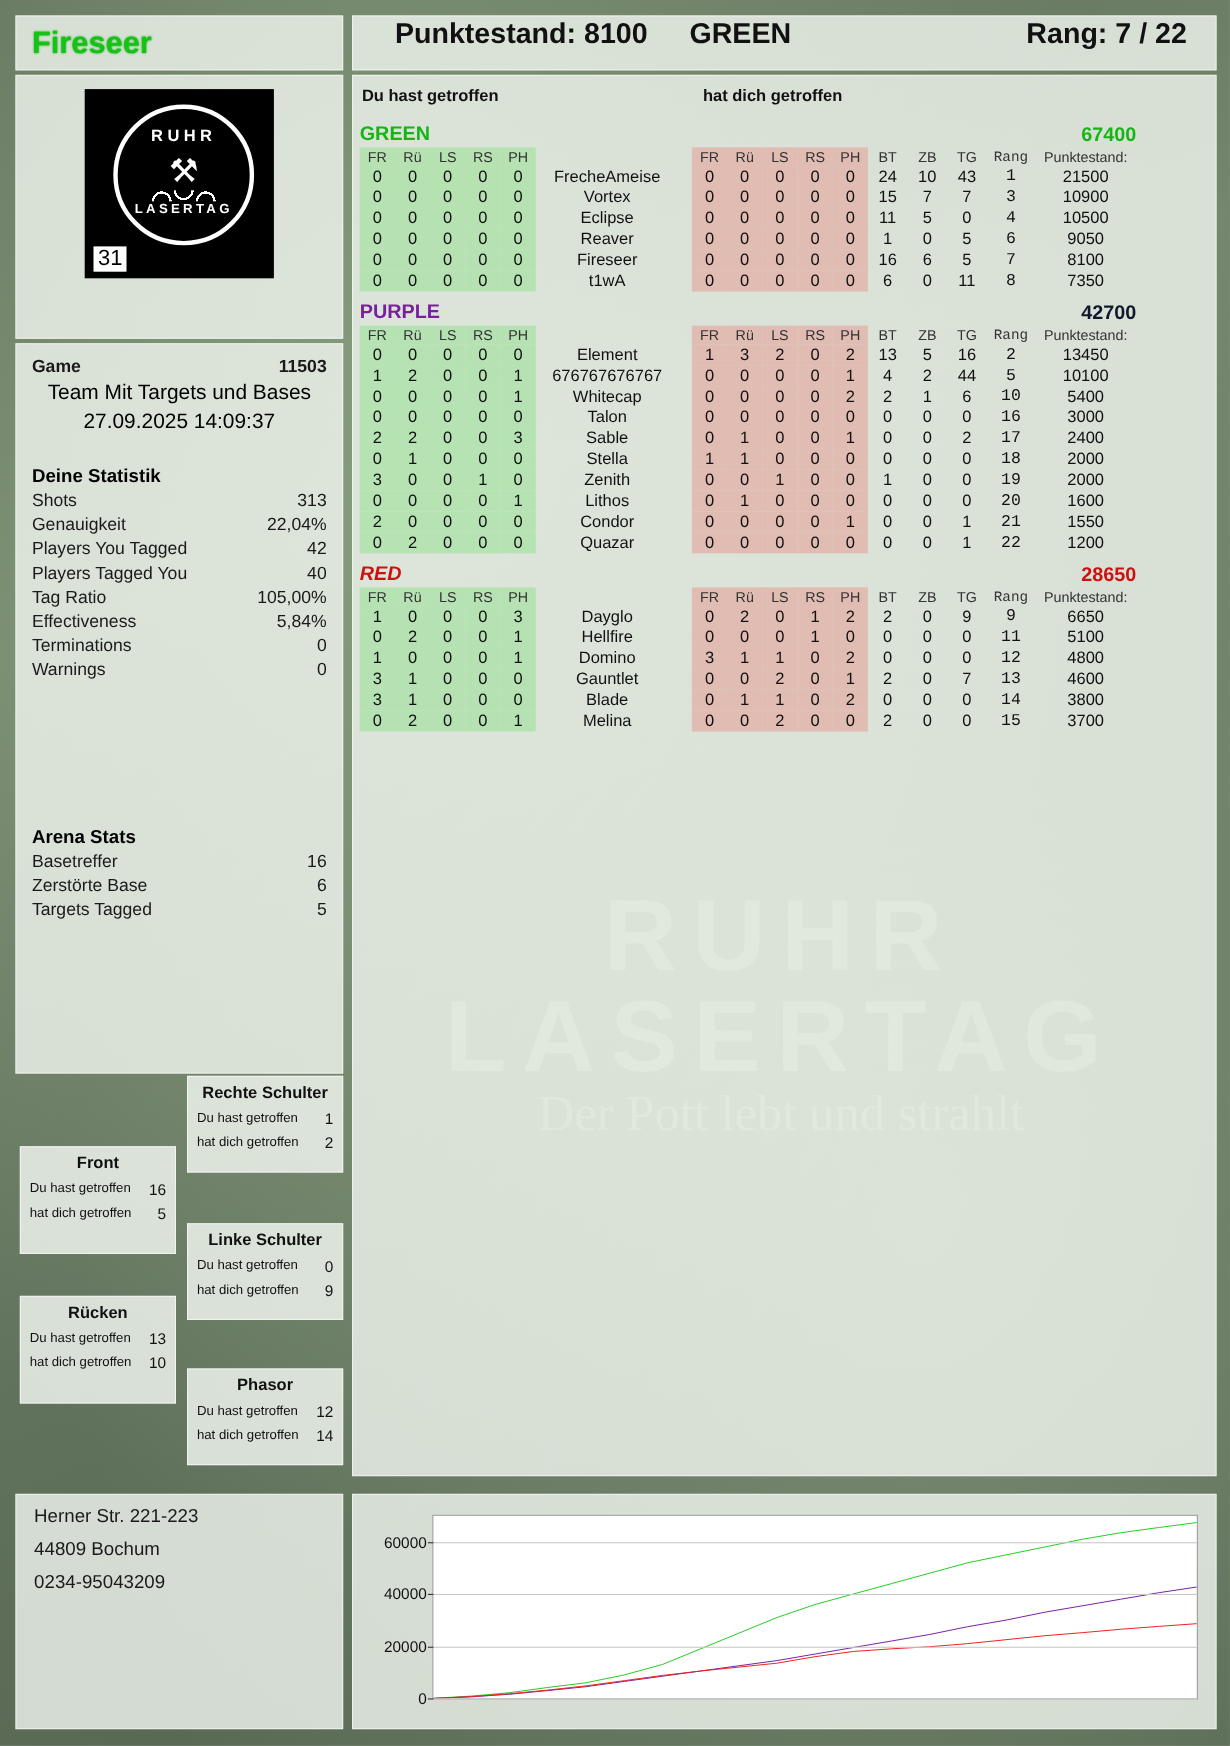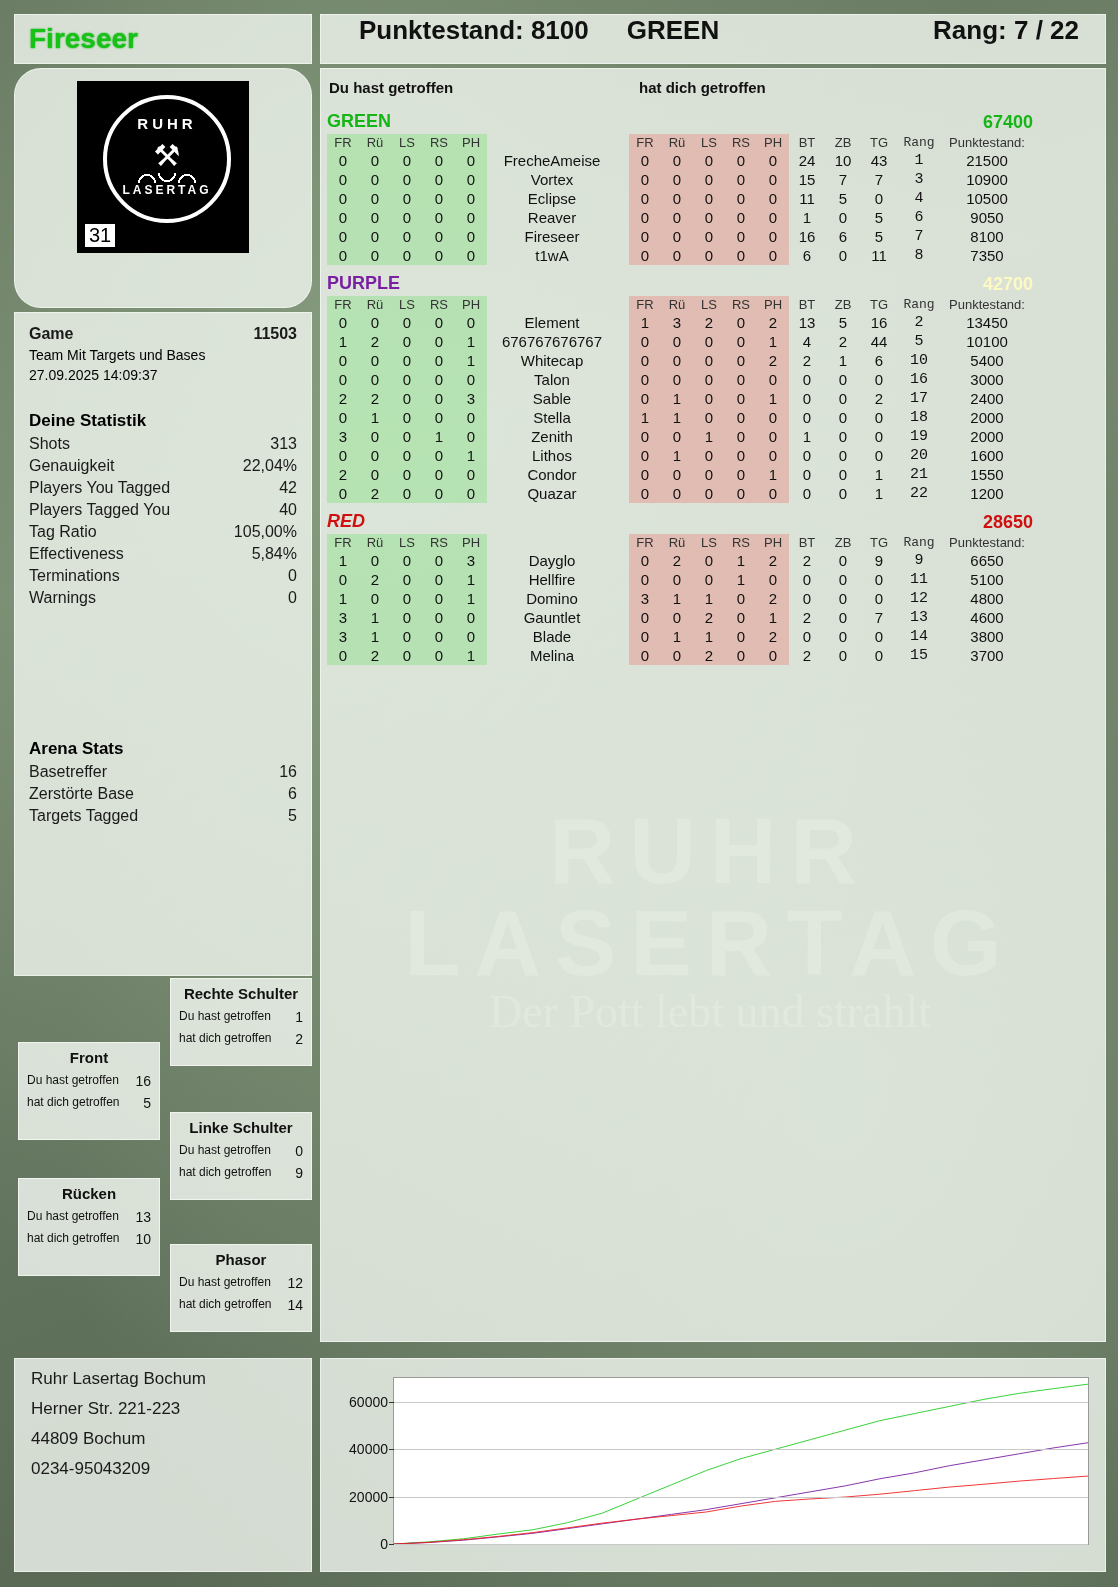--- a/index.html
+++ b/index.html
@@ -44,21 +44,21 @@
     text-shadow:0 0 2px #0a0;
   }
   #hdr-score{
     left:320px;top:14px;width:784px;height:48px;
     display:flex;
   }
   #hdr-score .s1{font-size:26px;font-weight:bold;color:#111;margin-left:38px;}
   #hdr-score .s2{font-size:26px;font-weight:bold;color:#111;margin-left:38px;}
   #hdr-score .s3{font-size:26px;font-weight:bold;color:#111;margin-left:auto;margin-right:26px;}
   
-  #logo-panel{left:14px;top:68px;width:296px;height:238px;border-radius:27px;}
+  #logo-panel{left:14px;top:68px;width:296px;height:238px;}
   #logo{
     position:absolute;left:62px;top:12px;width:172px;height:172px;background:#000;
     color:#fff;
   }
   .logo-ring{
     position:absolute;left:26px;top:14px;width:120px;height:120px;border:4px solid #fff;border-radius:50%;
   }
   .logo-top{position:absolute;left:0;top:16px;width:120px;text-align:center;font-size:15px;letter-spacing:4px;font-weight:bold;}
   .logo-bot{position:absolute;left:0;top:84px;width:120px;text-align:center;font-size:12px;letter-spacing:3px;font-weight:bold;}
   .logo-ham{position:absolute;left:34px;top:40px;width:52px;height:34px;font-size:30px;line-height:34px;text-align:center;}
@@ -66,21 +66,21 @@
     background:
       radial-gradient(circle at 10px 10px, transparent 7px, #fff 7px, #fff 9px, transparent 9px),
       radial-gradient(circle at 30px 0px, transparent 7px, #fff 7px, #fff 9px, transparent 9px),
       radial-gradient(circle at 50px 10px, transparent 7px, #fff 7px, #fff 9px, transparent 9px);
   }
   .logo-31{position:absolute;left:8px;bottom:6px;font-size:20px;font-weight:normal;background:#fff;color:#000;padding:0 4px;}
   #game-panel{left:14px;top:312px;width:296px;height:662px;padding:0;}
   .gp-row{display:flex;justify-content:space-between;padding:2px 14px;font-size:16px;color:#1a1a1a;}
   .gp-row.head{font-weight:bold;}
   .gp-title{font-weight:bold;font-size:17px;padding:10px 14px 2px 14px;}
-  .gp-sub{font-size:14px;padding:2px 14px;}
+  .gp-sub{font-size:19px;padding:2px 14px;text-align:center;}
   .gp-gap{height:16px;}
   
   .bp{
     position:absolute;background:rgba(243,248,241,.82);border:1px solid rgba(255,255,255,.6);
   }
   .bp h4{margin:0;padding:6px 0 4px 0;text-align:center;font-size:15px;font-weight:bold;color:#111;}
   .bp .r{display:flex;justify-content:space-between;padding:3px 8px;font-size:12px;color:#111;}
   .bp .r b{font-weight:normal;font-size:14px;}
   #bp-rs{left:170px;top:978px;width:140px;height:86px;}
   #bp-front{left:18px;top:1042px;width:140px;height:96px;}
@@ -259,21 +259,20 @@
       <span>Du hast getroffen</span>
       <b>12</b>
     </div>
     <div class="r">
       <span>hat dich getroffen</span>
       <b>14</b>
     </div>
   </div>
 
 <div class="panel" id="addr-panel">
-    <div class="addr-row">Ruhr Lasertag Bochum</div>
     <div class="addr-row">Herner Str. 221-223</div>
     <div class="addr-row">44809 Bochum</div>
     <div class="addr-row">0234-95043209</div>
   </div>
 
 <div class="panel" id="board">
   <div class="board-hdr" id="bh1">Du hast getroffen</div>
   <div class="board-hdr" id="bh2">hat dich getroffen</div>
   <table class="sb">
       <tbody id="sb-body">
@@ -404,21 +403,21 @@
           <td class="c-them">0</td>
           <td class="c-stat">6</td>
           <td class="c-stat">0</td>
           <td class="c-stat">11</td>
           <td class="c-rank">8</td>
           <td class="c-pts">7350</td>
         </tr>
         <tr>
           <td class="teamname spacer" colspan="6" style="color: rgb(122, 31, 162);">PURPLE</td>
           <td class="spacer" colspan="9"></td>
-          <td class="teamtotal spacer" style="color: #fef9c3;">42700</td>
+          <td class="teamtotal spacer" style="color: #0f172a;">42700</td>
         </tr>
         <tr class="hdr">
           <td class="c-you">FR</td>
           <td class="c-you">Rü</td>
           <td class="c-you">LS</td>
           <td class="c-you">RS</td>
           <td class="c-you">PH</td>
           <td class="c-name"></td>
           <td class="c-them">FR</td>
           <td class="c-them">Rü</td>

